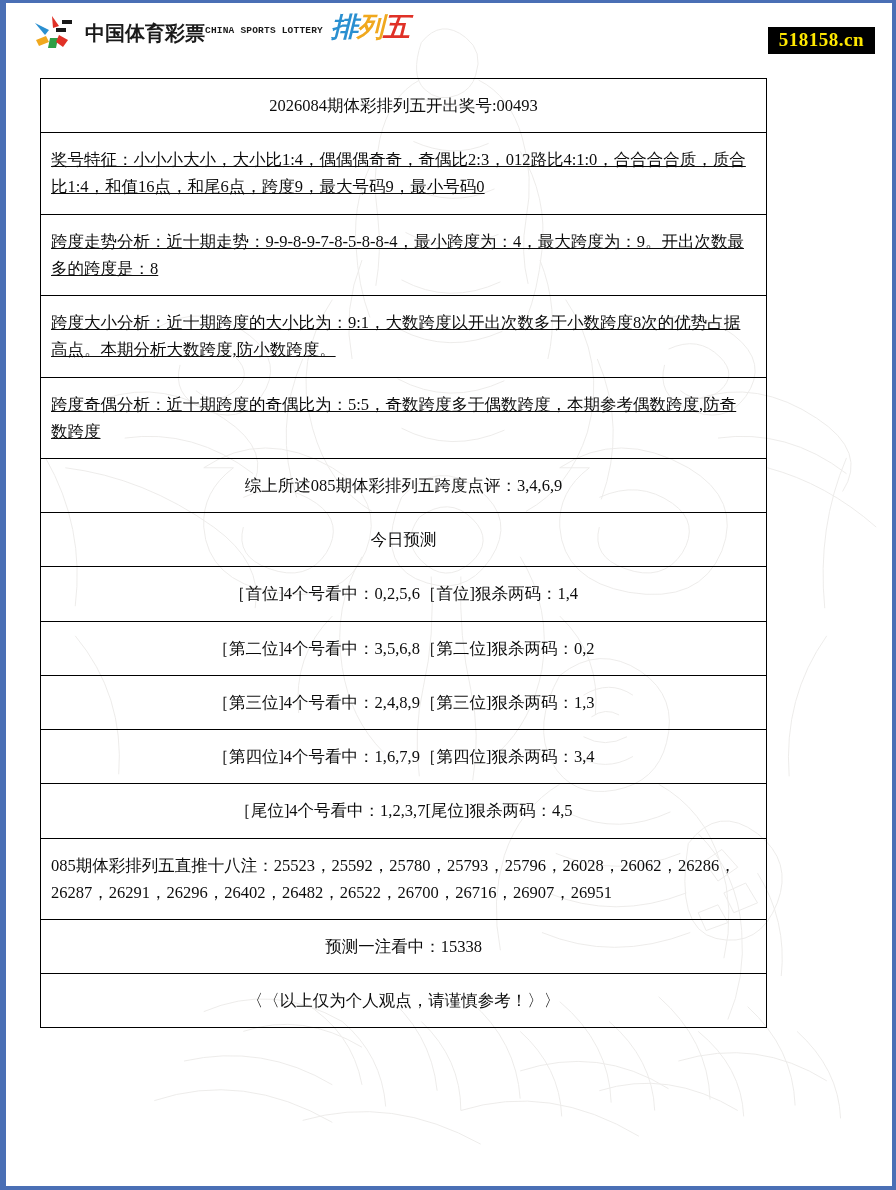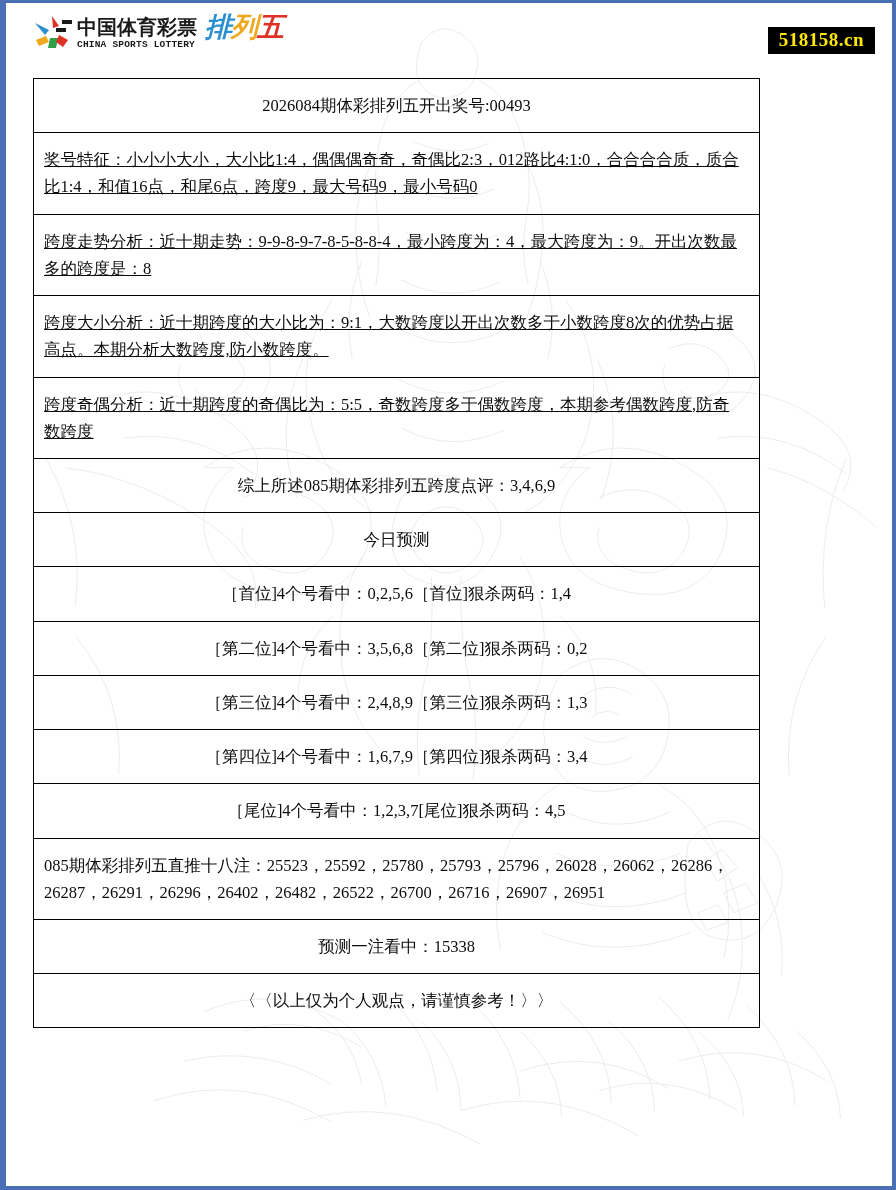--- a/index.html
+++ b/index.html
@@ -58,23 +58,23 @@
     height: 40px;
   }
   .logo-mark {
     width: 44px;
     height: 38px;
     position: relative;
     flex: none;
   }
   .logo-mark svg { display:block; }
   .logo-text {
-    margin-left: 1px;
+    margin-left: 9px;
     display: flex;
-    flex-direction: column;
+    flex-direction: row;
     justify-content: flex-end;
     line-height: 1;
   }
   .logo-cn {
     font-family: "Liberation Sans", sans-serif;
     font-size: 20px;
     font-weight: bold;
     color: #1a1a1a;
     letter-spacing: 0px;
     white-space: nowrap;
@@ -126,21 +126,21 @@
     font-size: 31px;
     font-weight: bold;
     letter-spacing: -0.3px;
     padding: 4px 0 0 22px;
     white-space: nowrap;
     line-height: 1.25;
   }
 
   
   .analysis-table {
-    margin: 18px 28px 0 27px;
+    margin: 18px 28px 0 34px;
     border-collapse: collapse;
     width: 727px;
     table-layout: fixed;
   }
   .analysis-table td {
     border: 1px solid #000000;
     padding: 13px 10px 13px 10px;
     font-size: 16.5px;
     color: #0c0c0c;
     line-height: 1.65;

